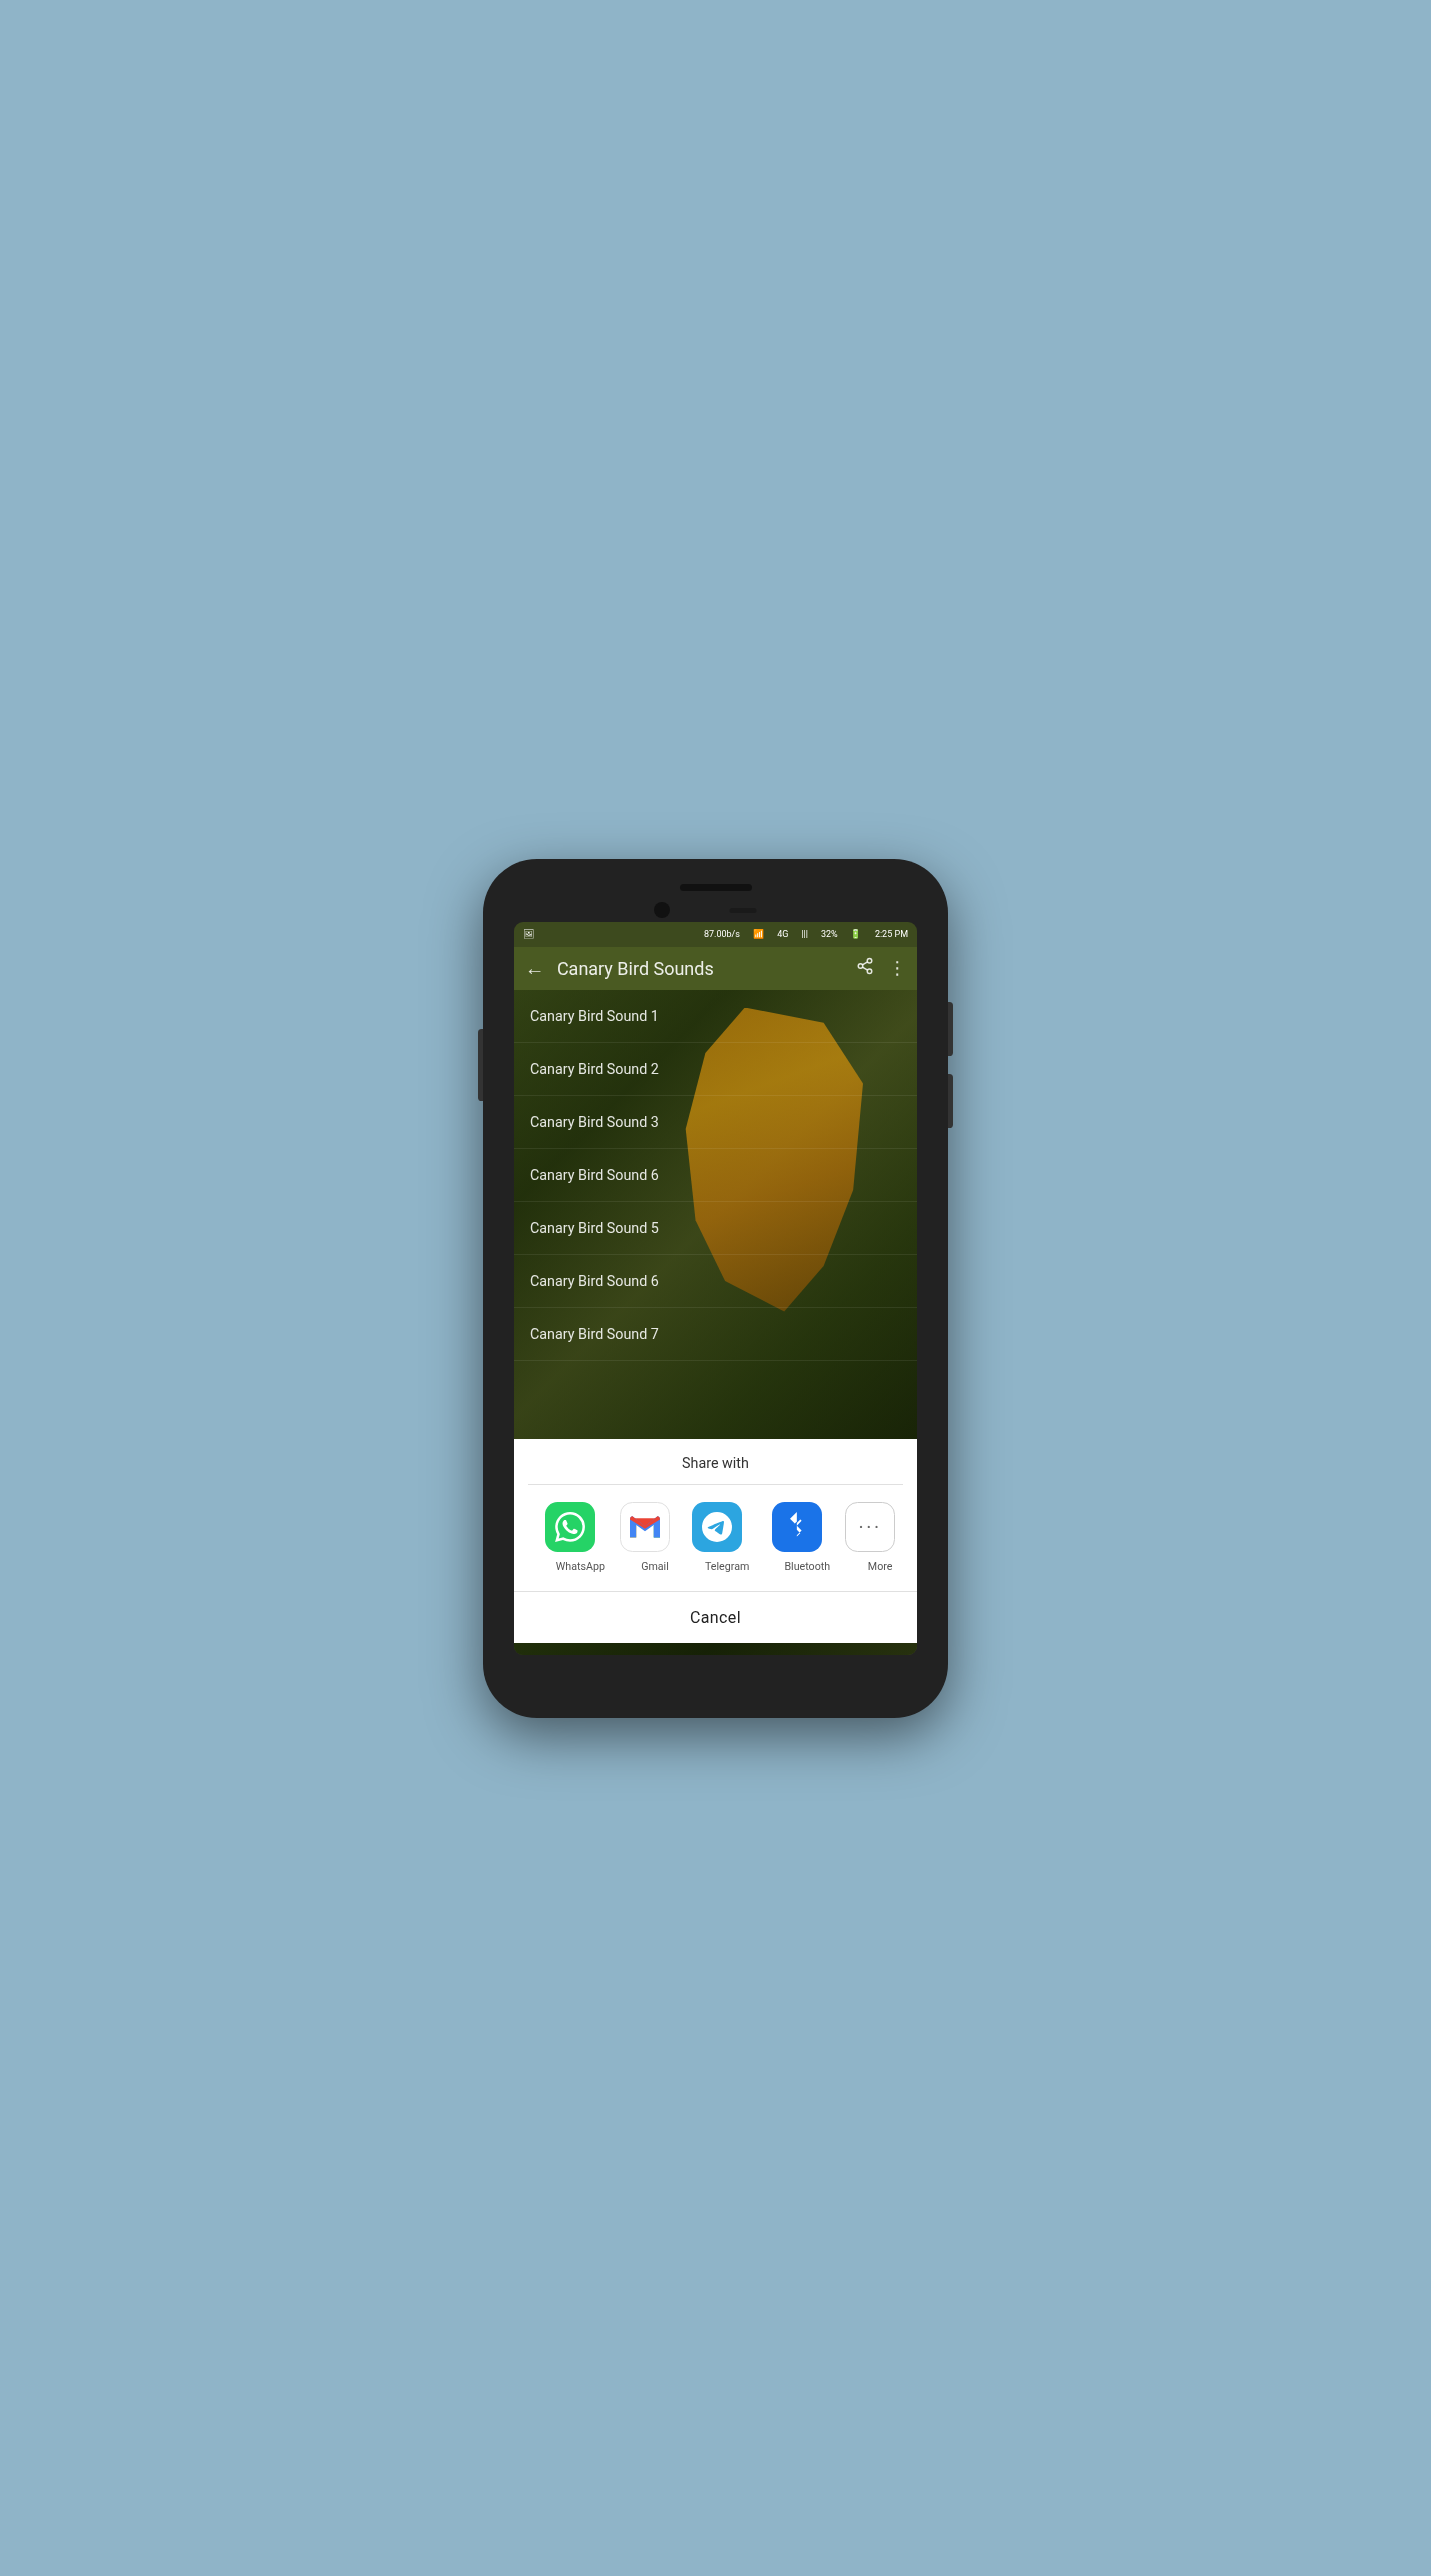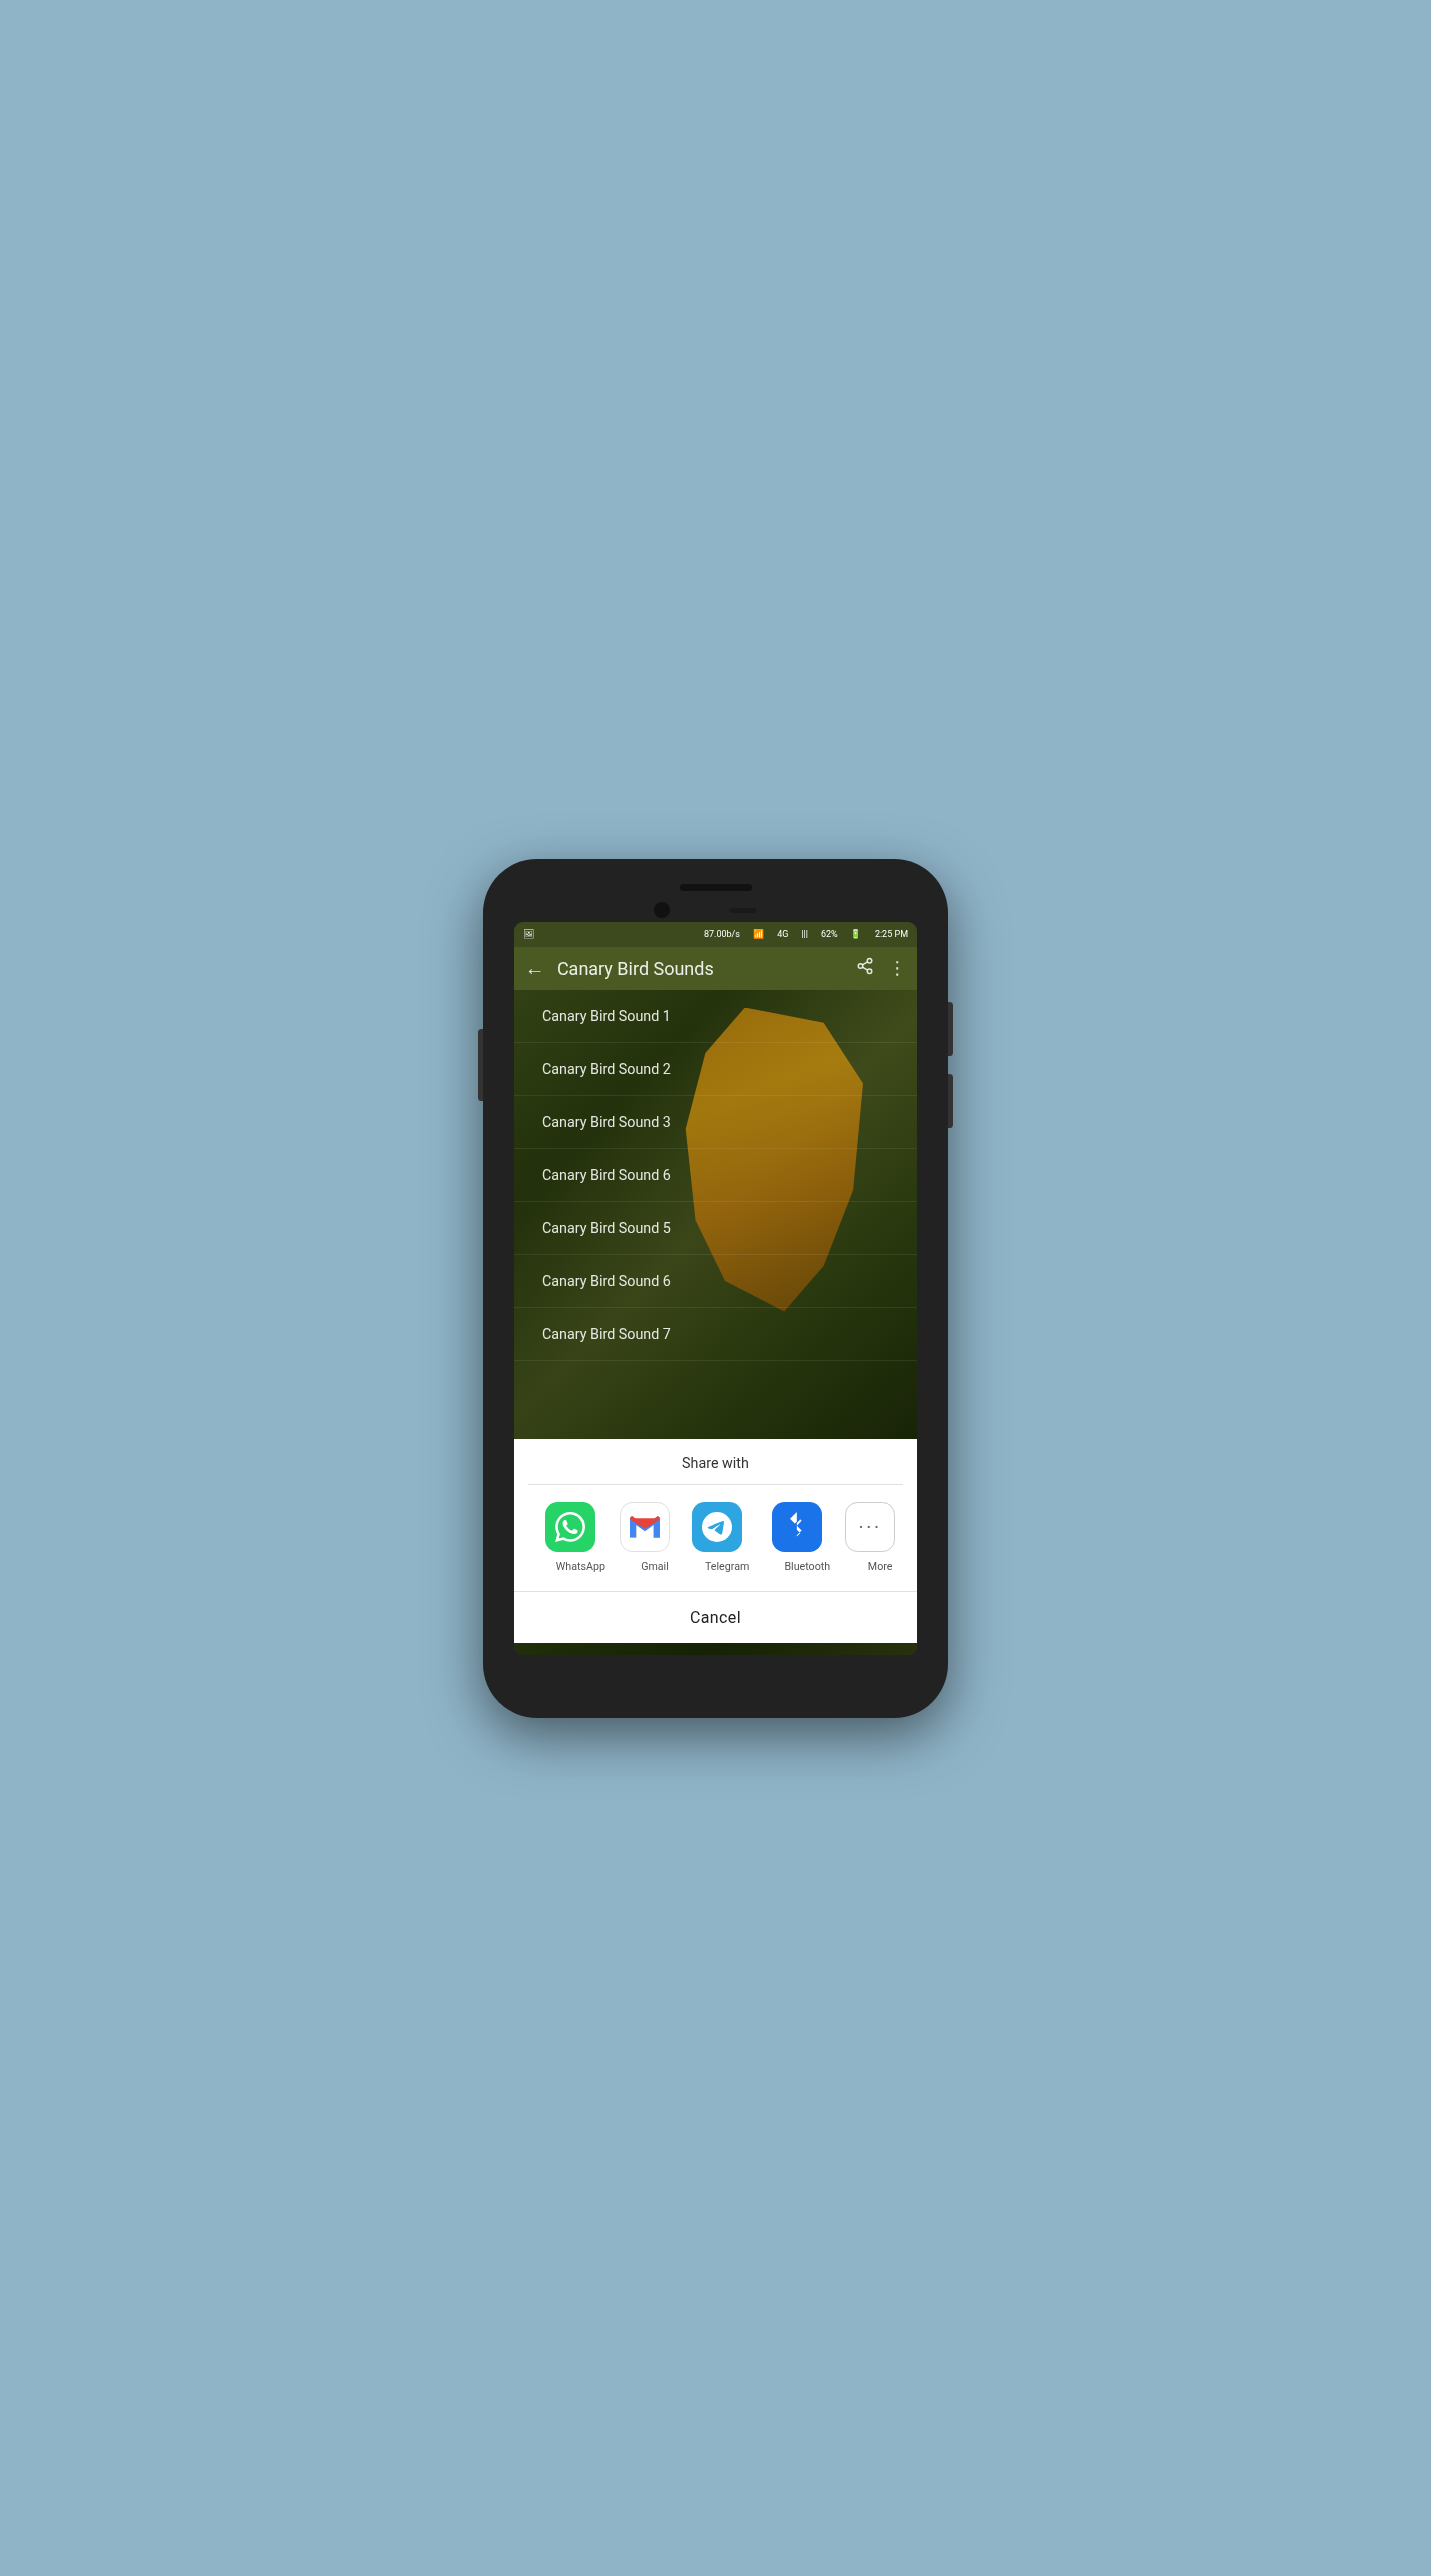--- a/index.html
+++ b/index.html
@@ -187,21 +187,21 @@
       opacity: 0.7;
     }
 
     .sound-list {
       position: relative;
       z-index: 2;
       padding: 0;
     }
 
     .sound-item {
-      padding: 18px 28px;
+      padding: 18px 16px;
       color: rgba(255,255,255,0.88);
       font-size: 14.3px;
       font-weight: 400;
       border-bottom: 0.9px solid rgba(255,255,255,0.08);
       cursor: pointer;
     }
 
     
     .share-sheet {
       position: absolute;
@@ -294,21 +294,21 @@
 
     <div class="status-bar">
       <div class="status-left">
         <span class="status-icon">🖼</span>
       </div>
       <div class="status-right">
         <span>87.00b/s</span>
         <span>📶</span>
         <span>4G</span>
         <span>|||</span>
-        <span>62%</span>
+        <span>32%</span>
         <span>🔋</span>
         <span>2:25 PM</span>
       </div>
     </div>
 
     <div class="app-bar">
       <span class="app-bar-back">←</span>
       <span class="app-bar-title">Canary Bird Sounds</span>
       <div class="app-bar-actions">
         <span>

